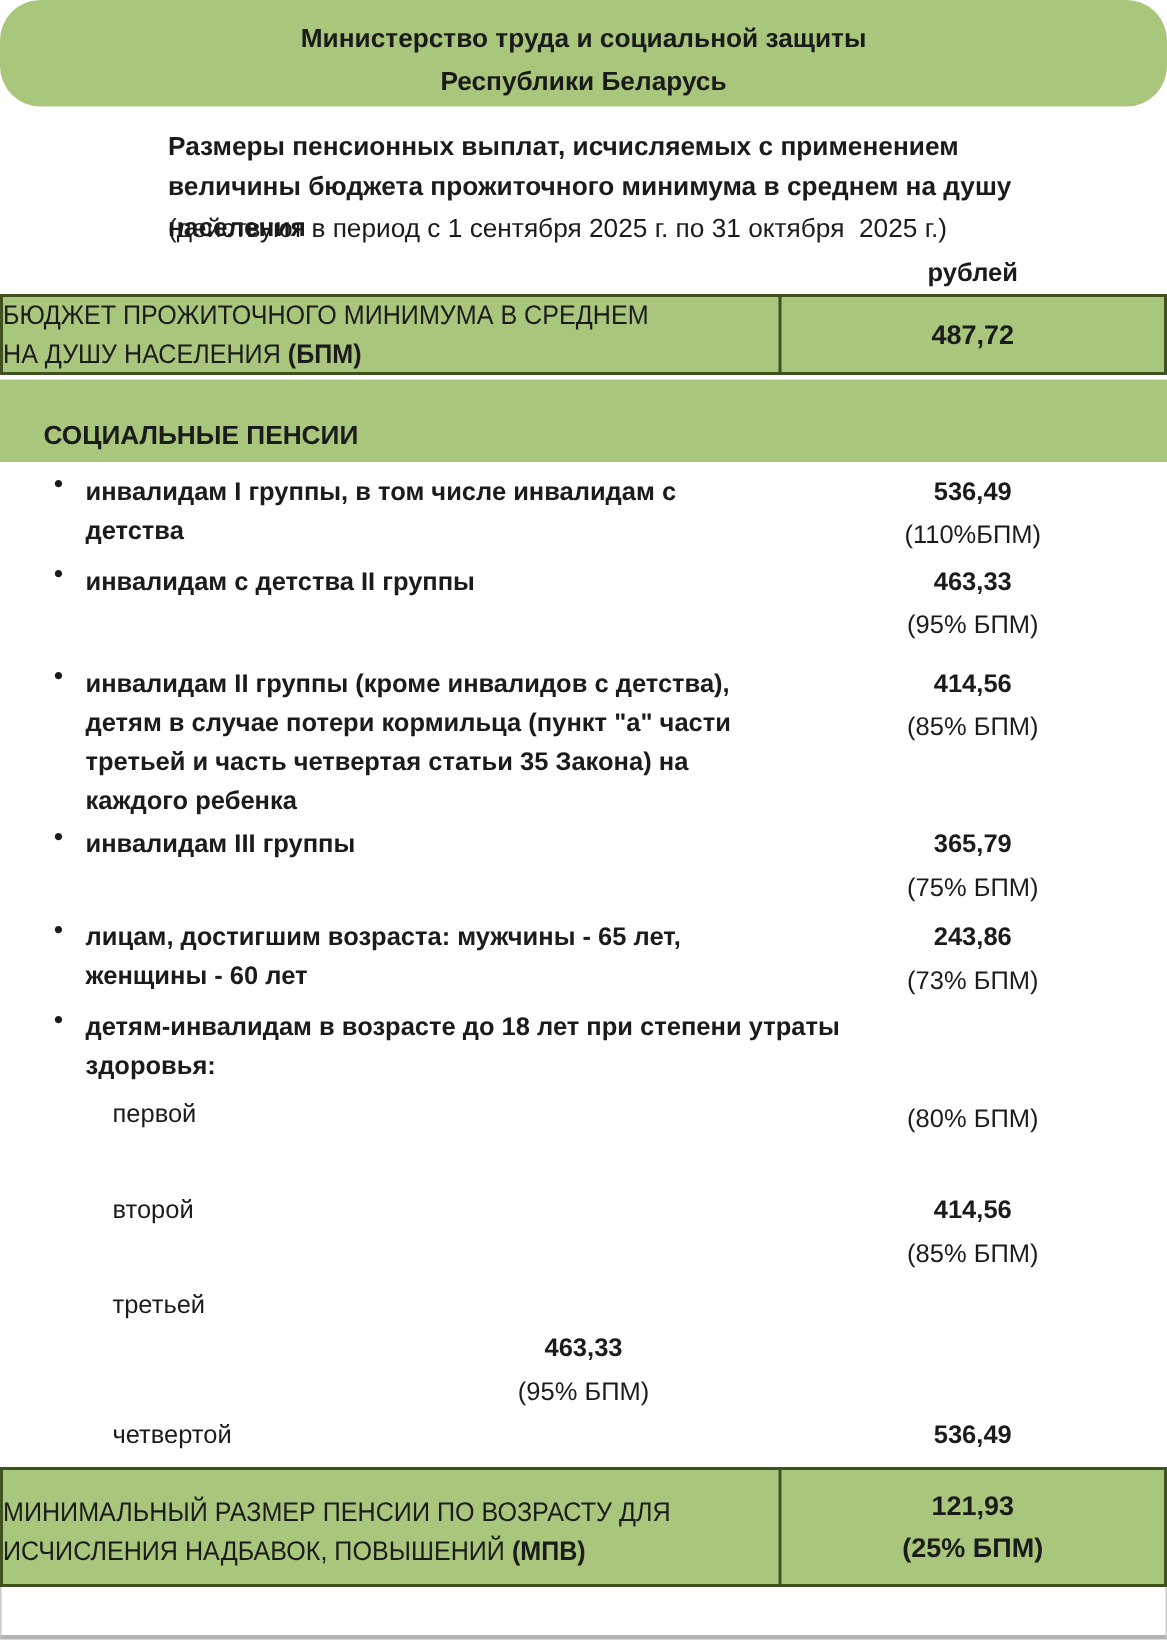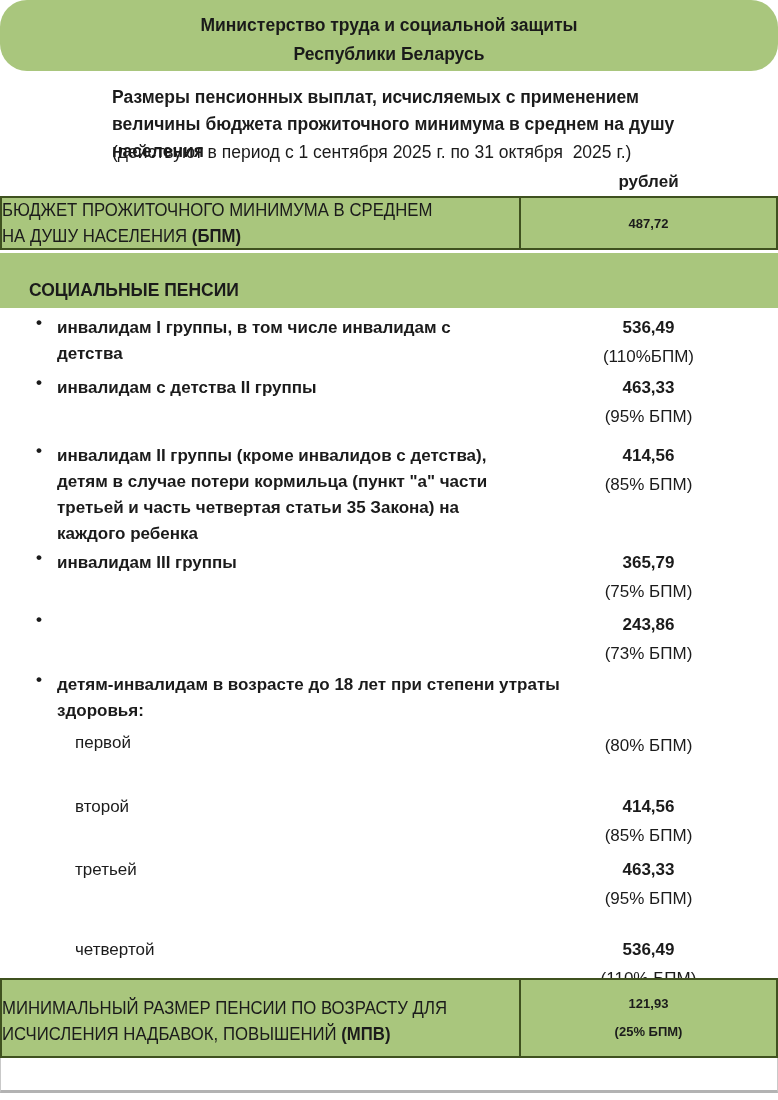--- a/index.html
+++ b/index.html
@@ -26,21 +26,21 @@
   .footer-row { position:absolute; top:978px; left:0; width:778px; height:80px;
     box-sizing:border-box; background:var(--green); border:2px solid var(--border-dark);
     display:flex; }
   .grow-left { flex:1; display:flex; align-items:center; box-sizing:border-box; }
   .footer-row .grow-left { align-items:flex-end; padding-bottom:9px; }
   .grow-right { width:257px; border-left:2px solid var(--border-dark);
     display:flex; flex-direction:column; justify-content:center; align-items:center; box-sizing:border-box; }
   .condensed { font-size:18px; font-weight:normal; line-height:26px; width:480px;
     transform:scaleX(0.93); transform-origin:left center; white-space:normal; }
   .condensed b { font-weight:bold; }
-  .cell-value { font-size:13px; font-weight:bold; line-height:27px; text-align:center; }
+  .cell-value { font-size:18px; font-weight:bold; line-height:27px; text-align:center; }
 
   
   .section-band { position:absolute; top:253px; left:0; width:778px; height:55px;
     background:var(--green); display:flex; align-items:flex-end;
     padding:0 0 7px 29px; box-sizing:border-box; }
   .section-band span { font-size:17.5px; font-weight:bold; }
 
   
   .list { position:absolute; top:312px; left:0; width:778px; }
   .row { display:flex; }
@@ -49,21 +49,21 @@
   .row.r3 .left .txt { width:452px; }
   .row.r6 .left .txt { width:585px; }
   .row .bullet { position:absolute; left:36px; top:1px; font-size:17px; font-weight:bold; }
   .row .right { flex:1; text-align:center; padding-top:3px; }
   .row .val { font-size:17px; font-weight:bold; line-height:26px; }
   .row .pct { font-size:17px; font-weight:normal; line-height:26px; margin-top:3px; }
   .row.sub .left { padding-left:75px; }
   .row.sub .left .txt { font-weight:normal; }
   .r1{min-height:60px;} .r2{min-height:68px;} .r3{min-height:98px;} .r4{min-height:62px;}
   .r5{min-height:60px;} .r6{min-height:58px;}
-  .s1{min-height:64px;} .s2{min-height:63px;} .s3{min-height:80px;} .s4{min-height:53px;}
+  .s1{min-height:64px;} .s2{min-height:63px;} .s3{min-height:80px;flex-direction:column;} .s4{min-height:53px;}
 
   
   .footer-row .grow-right .cell-value { line-height:28px; }
 
   
   .bottom-row { position:absolute; top:1058px; left:0; width:778px; height:35px;
     box-sizing:border-box; background:#ffffff;
     border-left:1px solid #c9c9c9; border-right:1px solid #c9c9c9;
     border-bottom:3px solid #b3b3b3; }
 
@@ -138,20 +138,21 @@
       </div>
       <div class="right">
         <div class="val">365,79</div>
         <div class="pct">(75% БПМ)</div>
       </div>
     </div>
 
     <div class="row r5">
       <div class="left">
         <span class="bullet">•</span>
+        <div class="txt">лицам, достигшим возраста: мужчины - 65 лет, женщины - 60 лет</div>
       </div>
       <div class="right">
         <div class="val">243,86</div>
         <div class="pct">(73% БПМ)</div>
       </div>
     </div>
 
     <div class="row r6">
       <div class="left">
         <span class="bullet">•</span>

